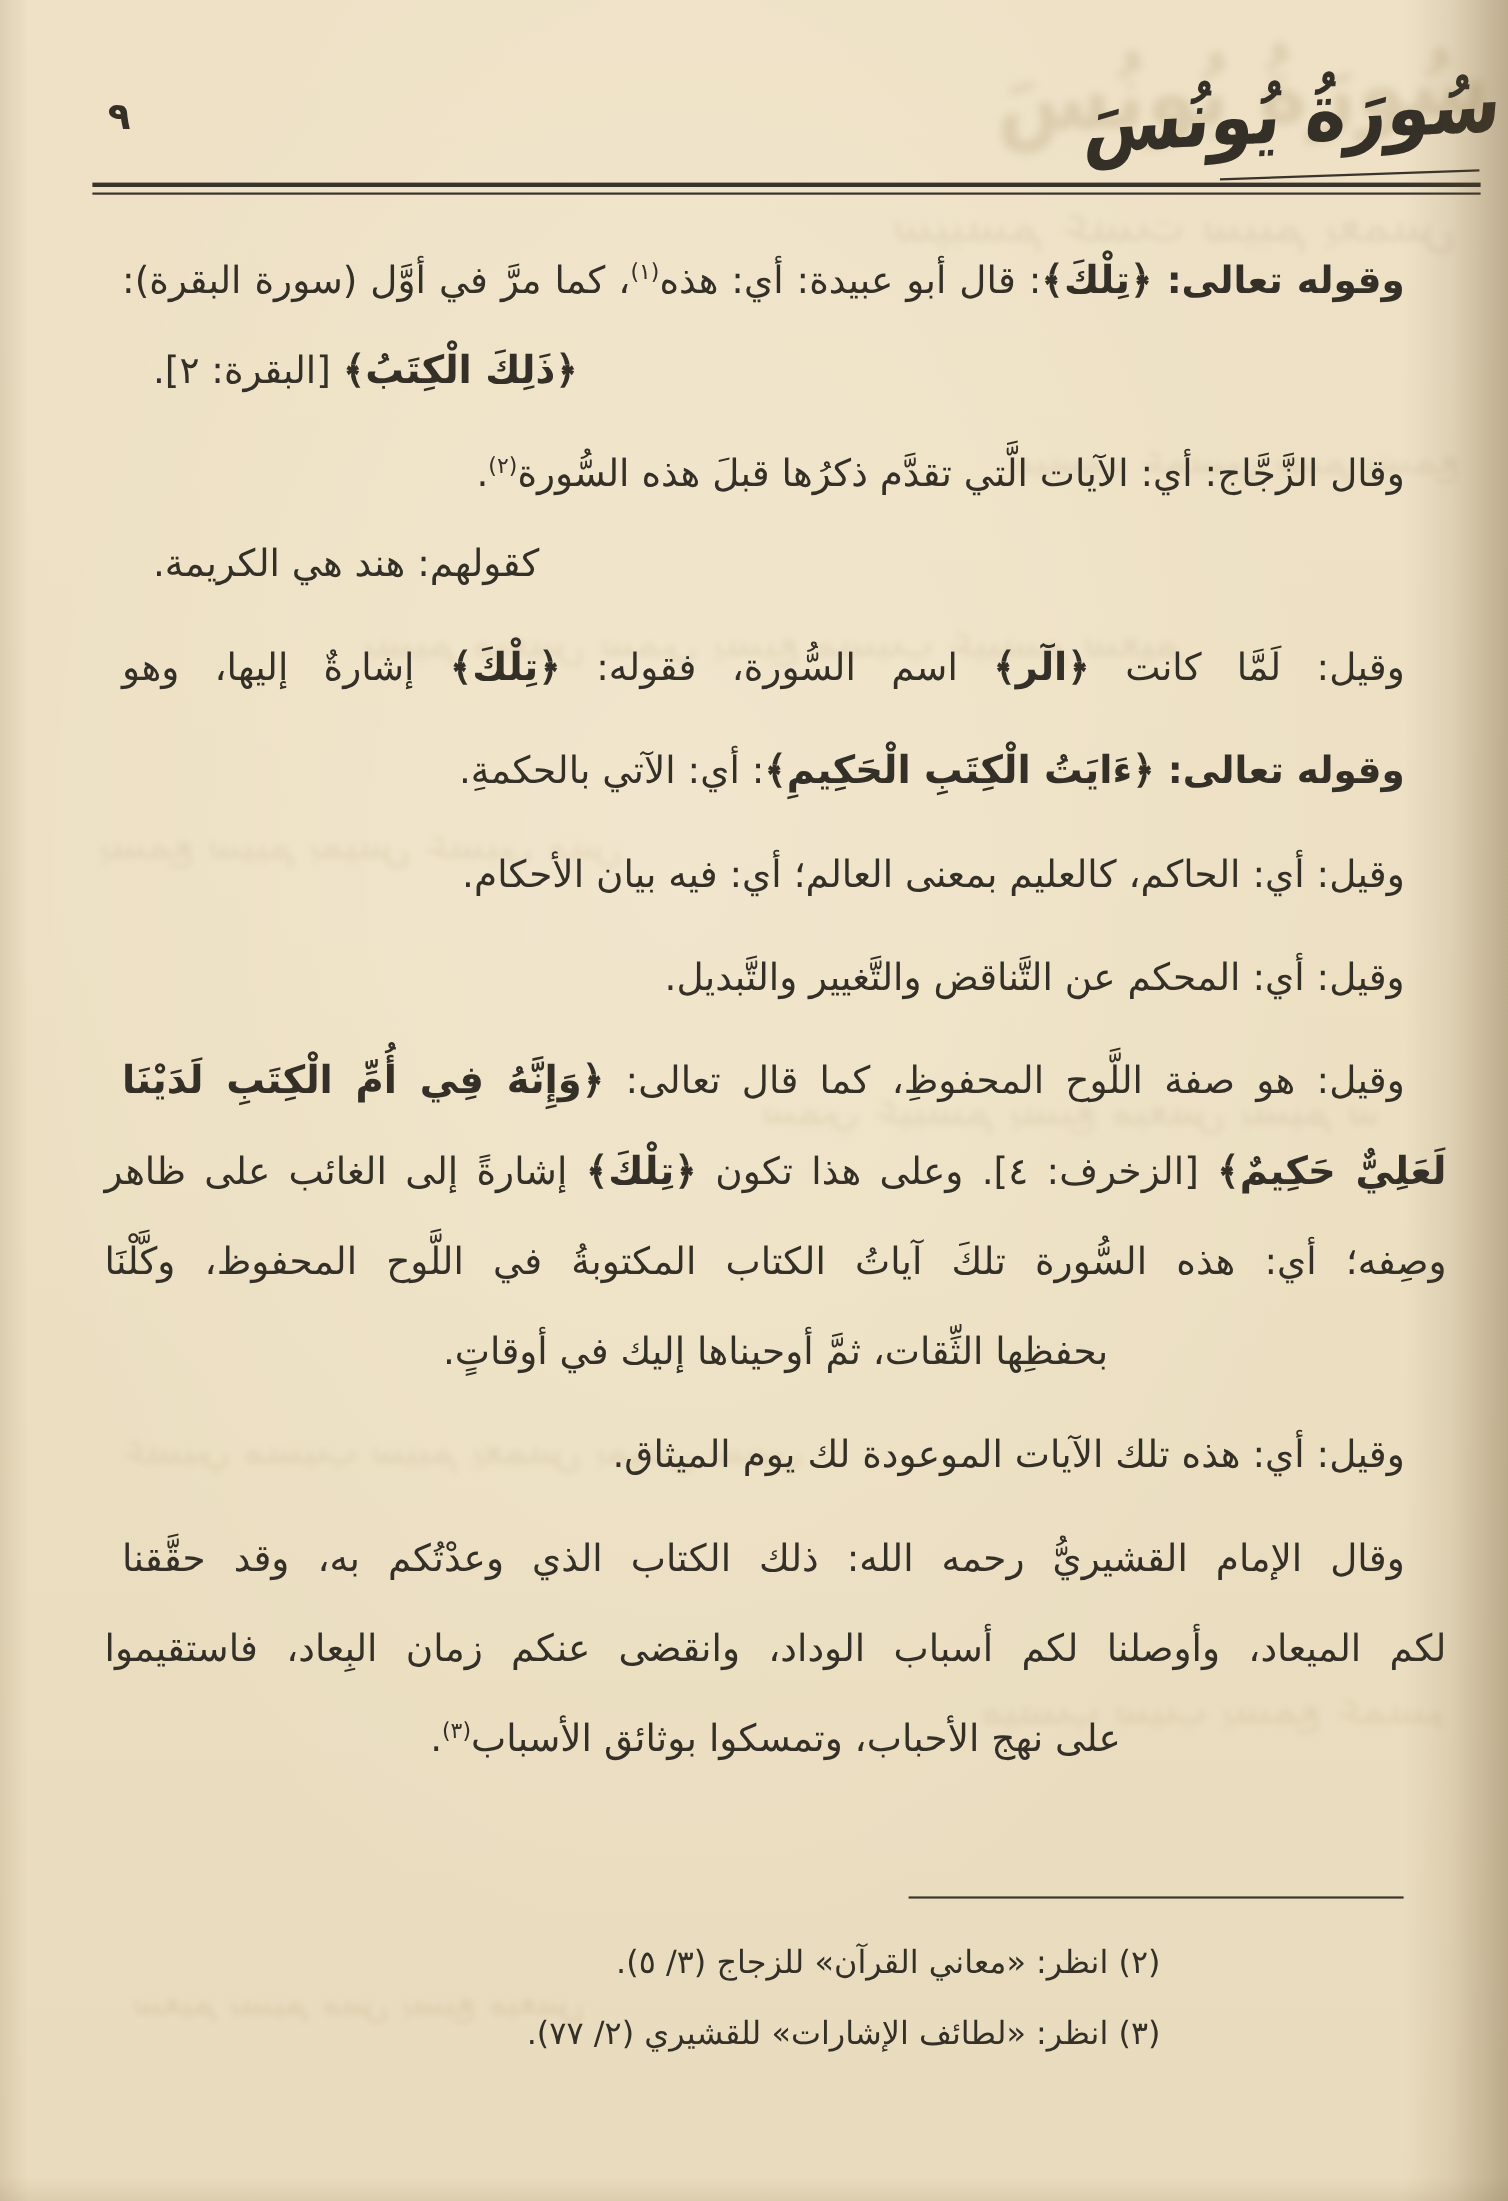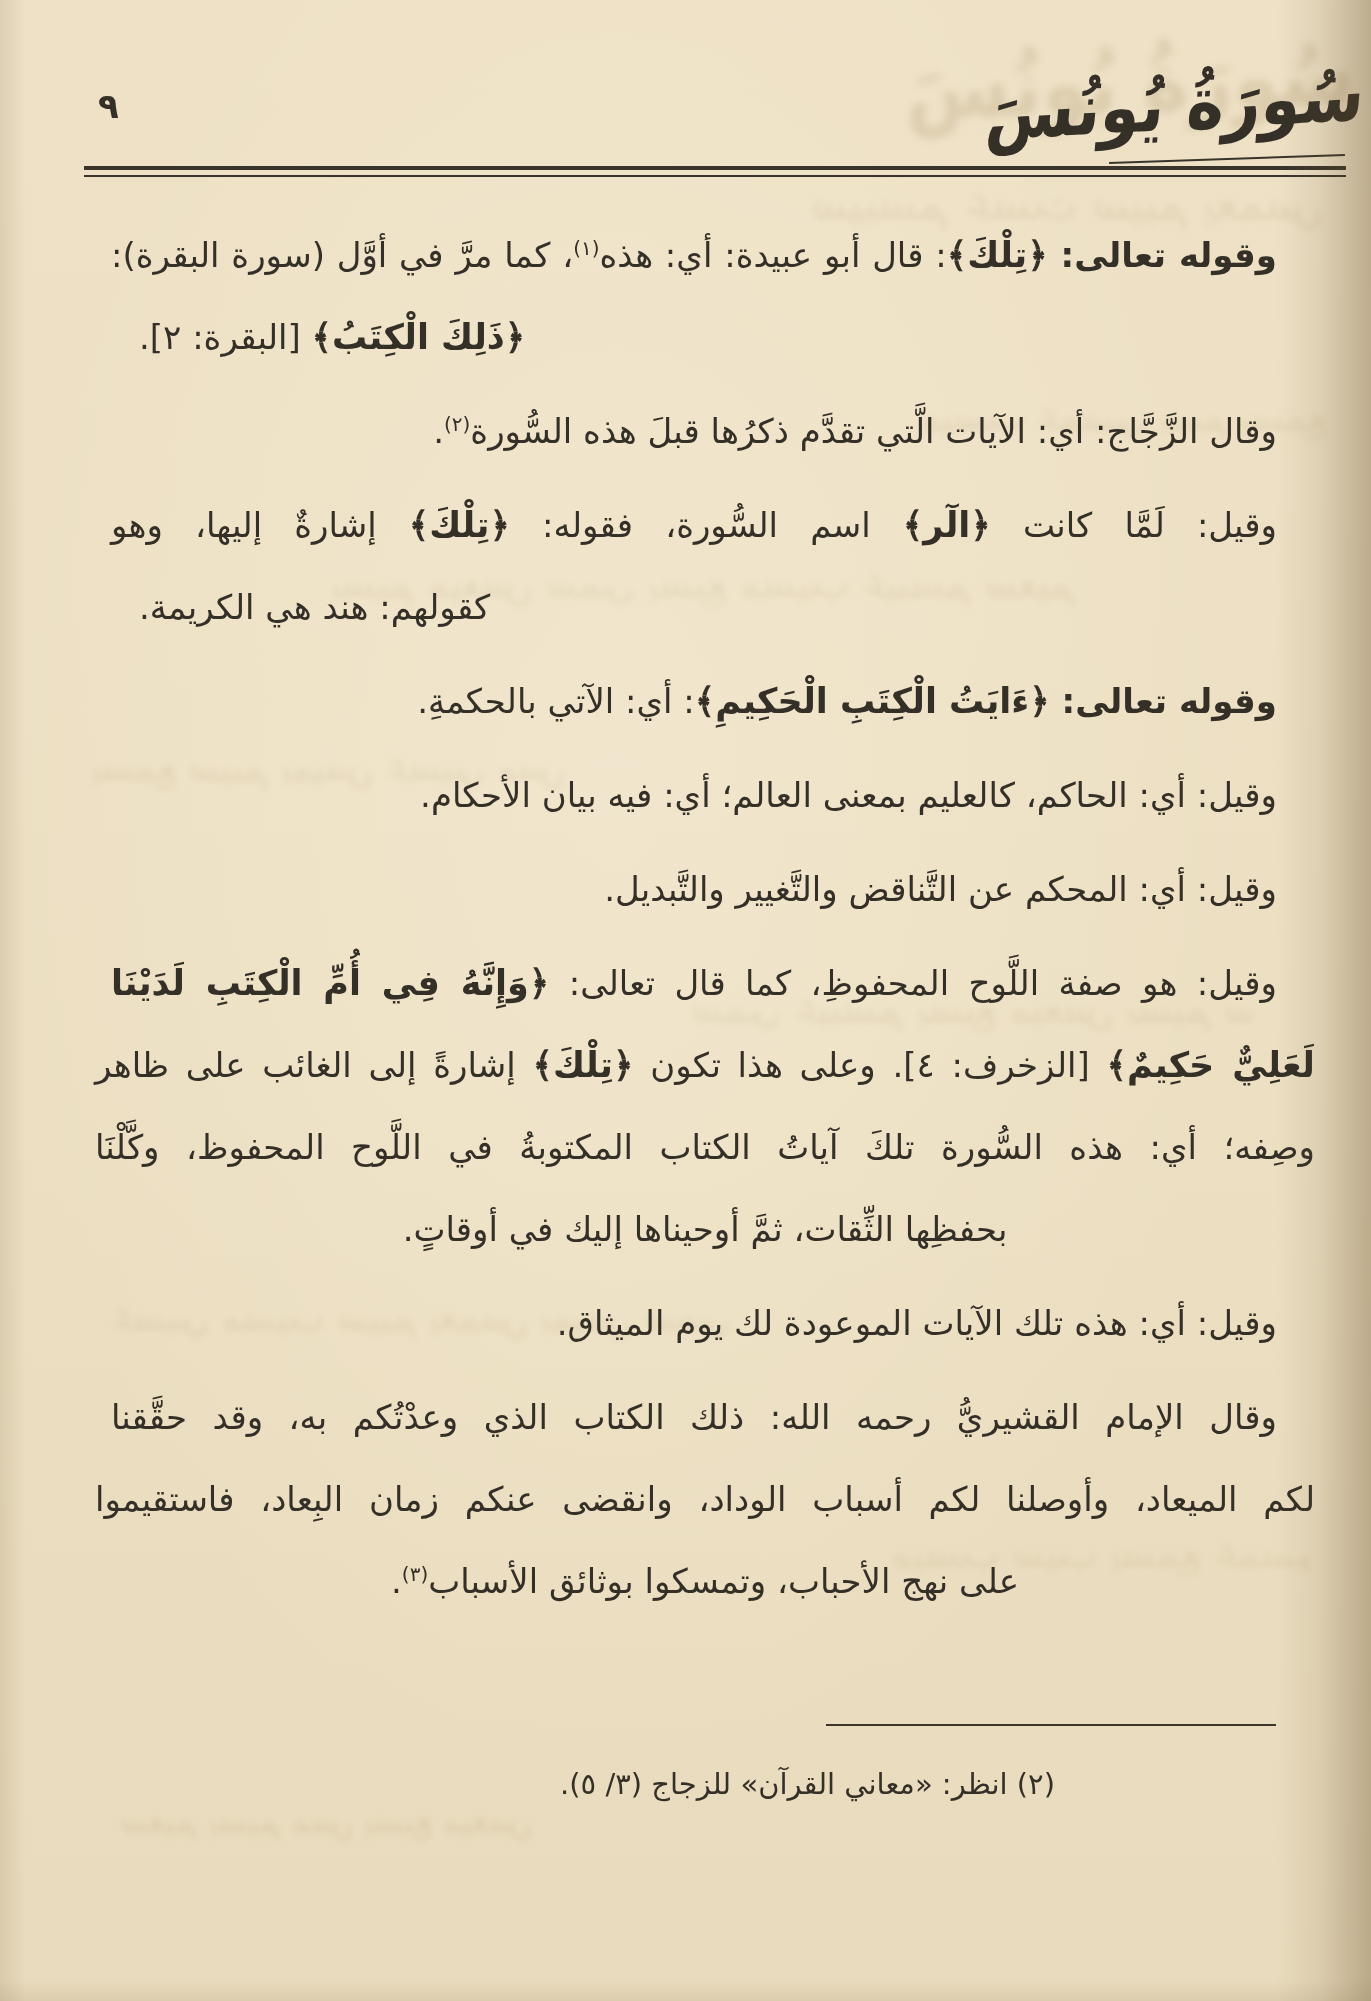--- a/index.html
+++ b/index.html
@@ -86,36 +86,37 @@
   <div class="page-number">٩</div>
   <div class="title-ghost">سُورَةُ يُونُسَ</div>
   <div class="title-callig">سُورَةُ يُونُسَ</div>
   <div class="title-underline"></div>
   <div class="rule-double"></div>
 
   <div class="body-text">
       <div class="line justify para-start"><span class="seg bold">وقوله تعالى: </span><span class="seg quran">﴿تِلْكَ﴾</span><span class="seg">: قال أبو عبيدة: أي: هذه</span><span class="seg sup">(١)</span><span class="seg">، كما مرَّ في أوَّل (سورة البقرة):</span></div>
       <div class="line left"><span class="seg quran">﴿ذَلِكَ الْكِتَبُ﴾</span><span class="seg"> [البقرة: ٢].</span></div>
       <div class="line right para-start"><span class="seg">وقال الزَّجَّاج: أي: الآيات الَّتي تقدَّم ذكرُها قبلَ هذه السُّورة</span><span class="seg sup">(٢)</span><span class="seg">.</span></div>
+      <div class="line left"><span class="seg">كقولهم: هند هي الكريمة.</span></div>
       <div class="line justify para-start"><span class="seg">وقيل: لَمَّا كانت </span><span class="seg quran">﴿الٓر﴾</span><span class="seg"> اسم السُّورة، فقوله: </span><span class="seg quran">﴿تِلْكَ﴾</span><span class="seg"> إشارةٌ إليها، وهو</span></div>
-      <div class="line left"><span class="seg">كقولهم: هند هي الكريمة.</span></div>
       <div class="line right para-start"><span class="seg bold">وقوله تعالى: </span><span class="seg quran">﴿ءَايَتُ الْكِتَبِ الْحَكِيمِ﴾</span><span class="seg">: أي: الآتي بالحكمةِ.</span></div>
       <div class="line right para-start"><span class="seg">وقيل: أي: الحاكم، كالعليم بمعنى العالم؛ أي: فيه بيان الأحكام.</span></div>
       <div class="line right para-start"><span class="seg">وقيل: أي: المحكم عن التَّناقض والتَّغيير والتَّبديل.</span></div>
       <div class="line justify para-start"><span class="seg">وقيل: هو صفة اللَّوح المحفوظِ، كما قال تعالى: </span><span class="seg quran">﴿وَإِنَّهُ فِي أُمِّ الْكِتَبِ لَدَيْنَا</span></div>
       <div class="line justify"><span class="seg quran">لَعَلِيٌّ حَكِيمٌ﴾</span><span class="seg"> [الزخرف: ٤]. وعلى هذا تكون </span><span class="seg quran">﴿تِلْكَ﴾</span><span class="seg"> إشارةً إلى الغائب على ظاهر</span></div>
       <div class="line justify"><span class="seg">وصِفه؛ أي: هذه السُّورة تلكَ آياتُ الكتاب المكتوبةُ في اللَّوح المحفوظ، وكَّلْنَا</span></div>
       <div class="line center"><span class="seg">بحفظِها الثِّقات، ثمَّ أوحيناها إليك في أوقاتٍ.</span></div>
       <div class="line right para-start"><span class="seg">وقيل: أي: هذه تلك الآيات الموعودة لك يوم الميثاق.</span></div>
       <div class="line justify para-start"><span class="seg">وقال الإمام القشيريُّ رحمه الله: ذلك الكتاب الذي وعدْتُكم به، وقد حقَّقنا</span></div>
       <div class="line justify"><span class="seg">لكم الميعاد، وأوصلنا لكم أسباب الوداد، وانقضى عنكم زمان البِعاد، فاستقيموا</span></div>
       <div class="line center"><span class="seg">على نهج الأحباب، وتمسكوا بوثائق الأسباب</span><span class="seg sup">(٣)</span><span class="seg">.</span></div>
     </div>
 
   <div class="footnote-separator"></div>
   <div class="footnotes">
       <div class="footnote">(٢) انظر: «معاني القرآن» للزجاج (٣/ ٥).</div>
+      <div class="footnote">(٣) انظر: «لطائف الإشارات» للقشيري (٢/ ٧٧).</div>
     </div>
 
   <div class="edge-right"></div>
   <div class="edge-left"></div>
   <div class="edge-bottom"></div>
 </div>
 
 </body></html>

